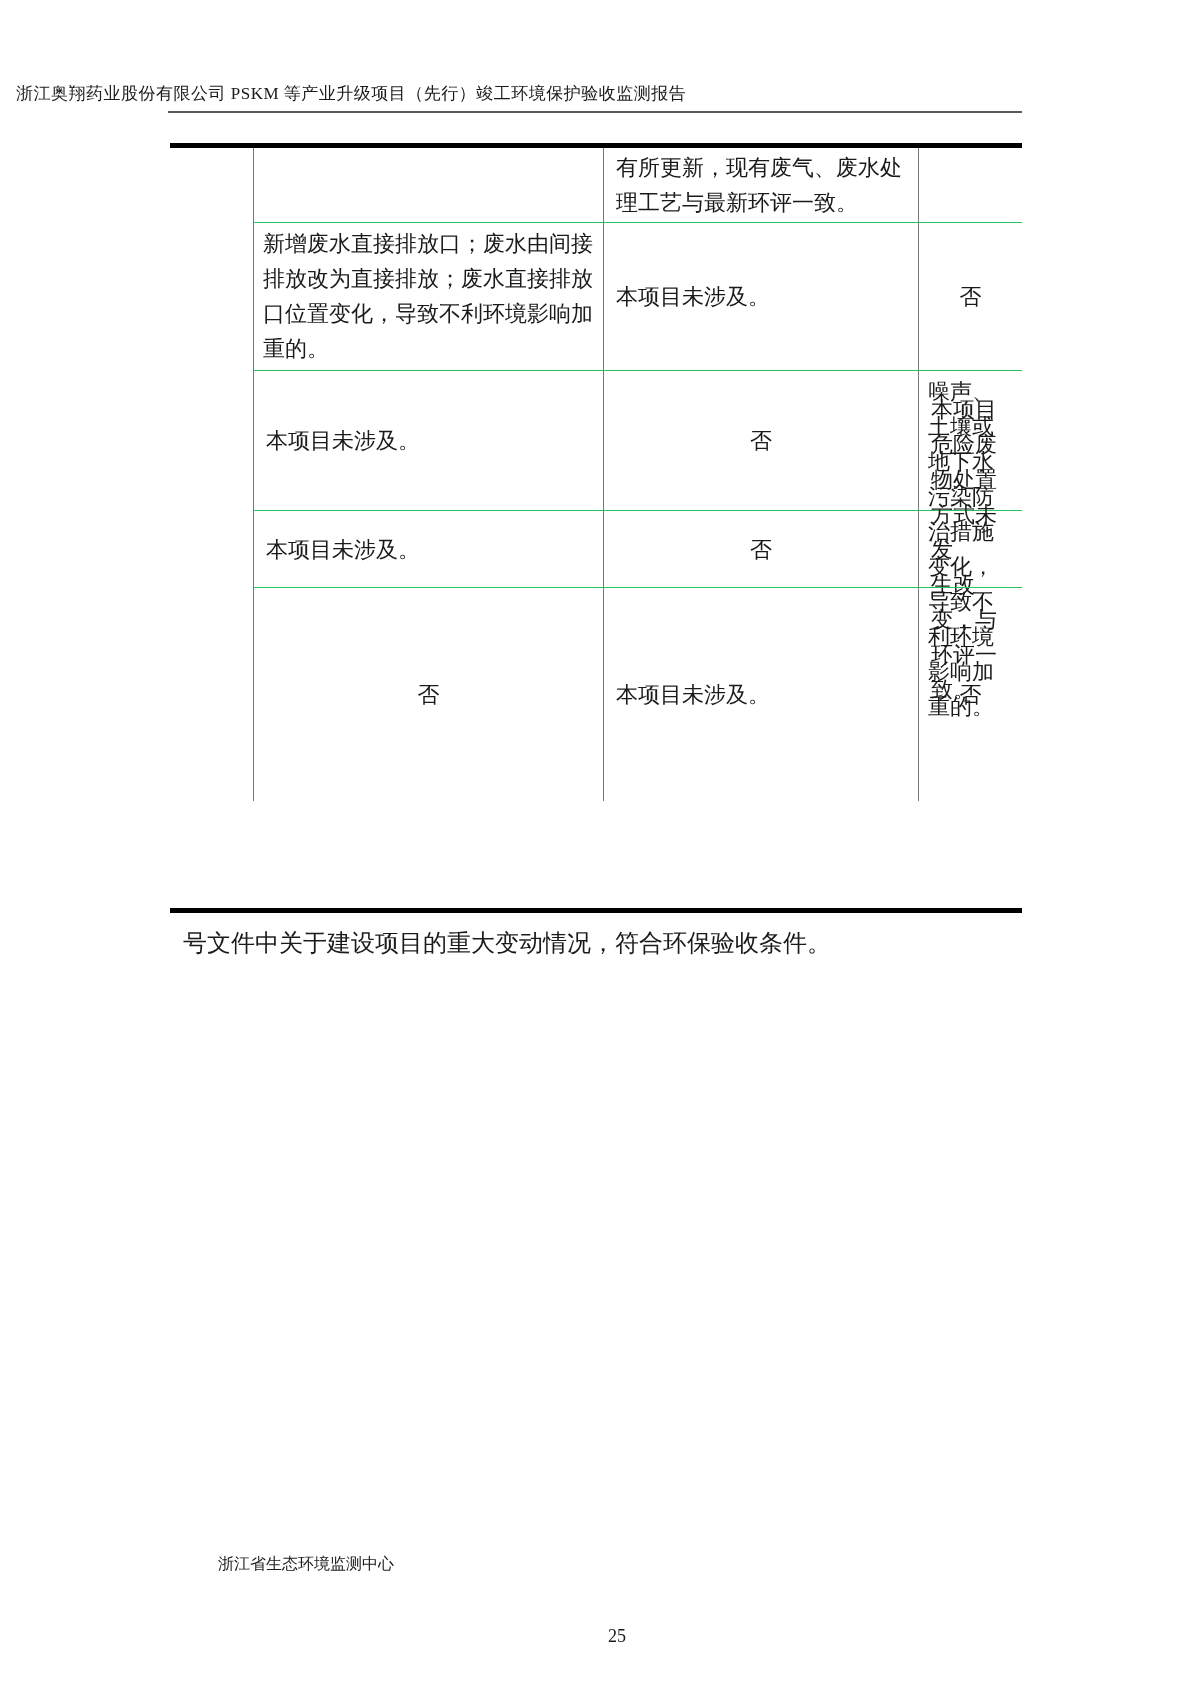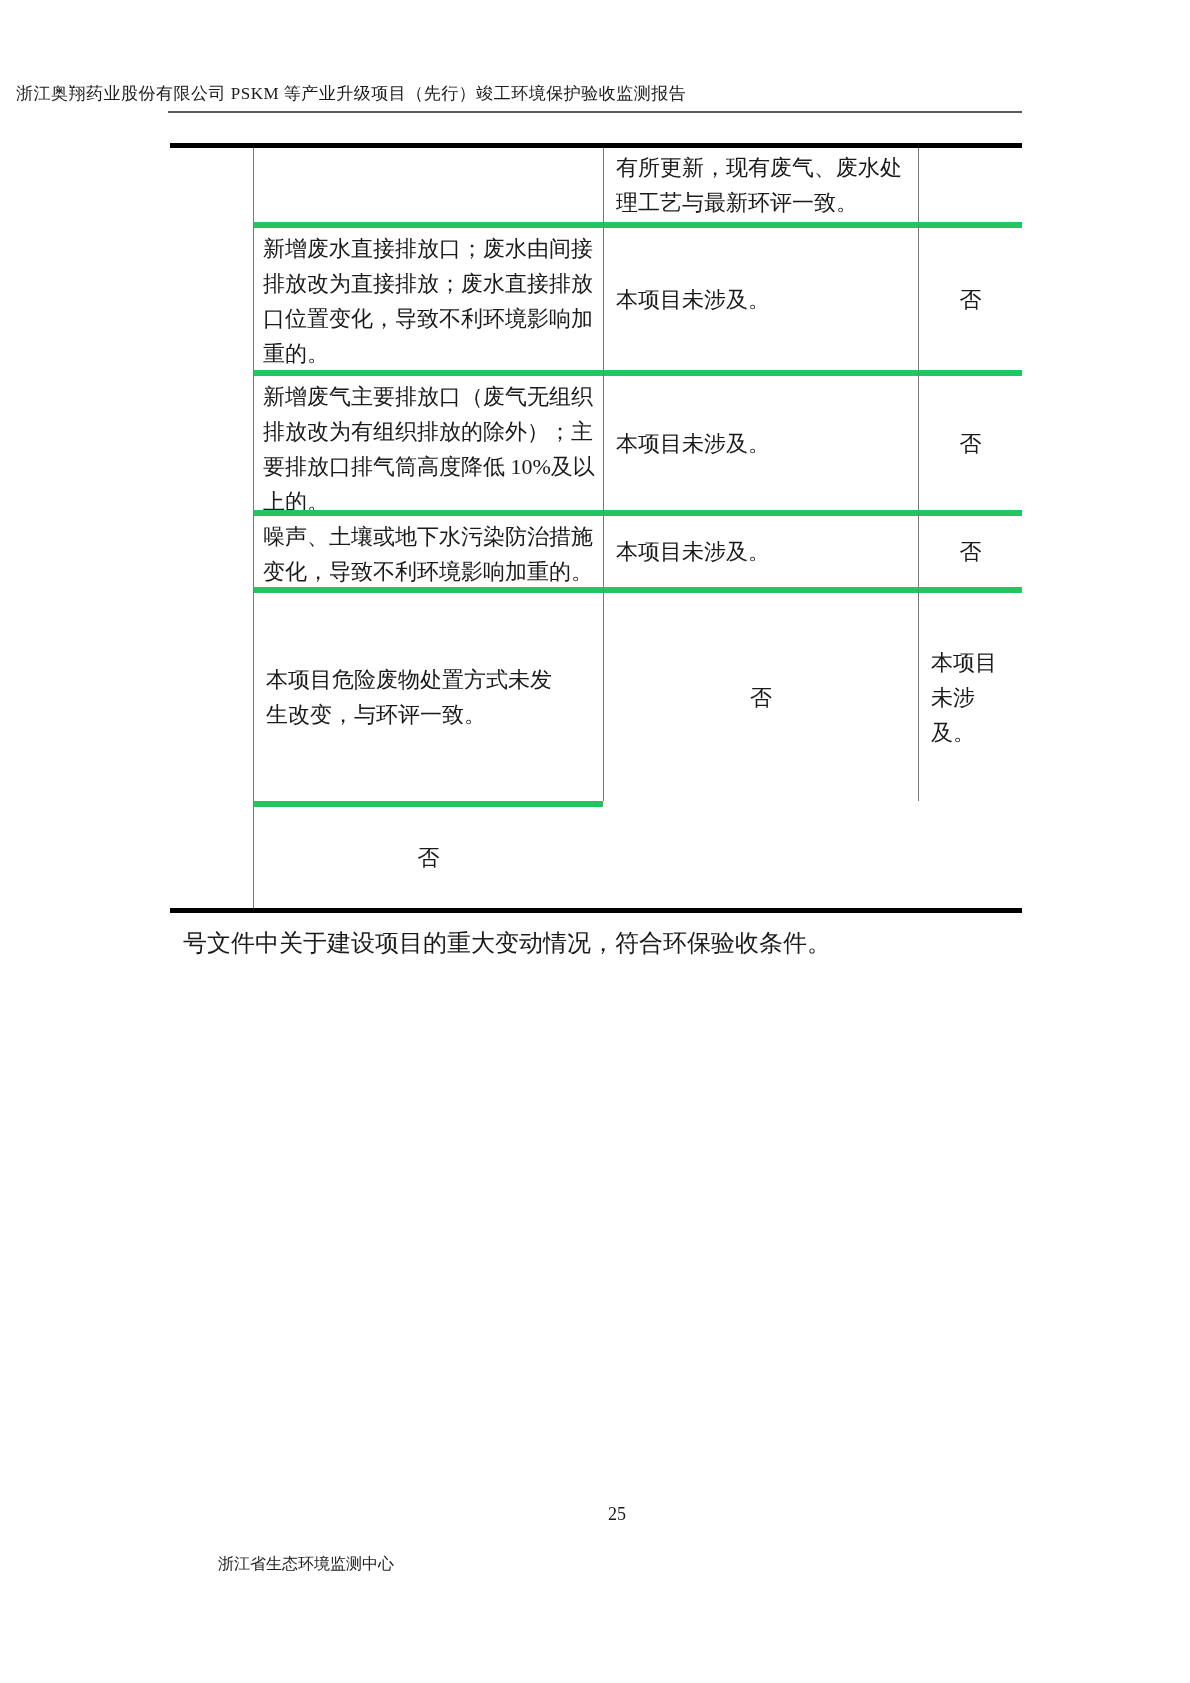--- a/index.html
+++ b/index.html
@@ -30,21 +30,21 @@
     border-bottom:5px solid #000;
     display:grid;
     grid-template-columns:83px 350px 315px 104px;
     grid-template-rows:74px 148px 140px 77px 214px 107px;
     font-size:22px;
     line-height:35px;
   }
   .cell{box-sizing:border-box;}
   .left-span{grid-column:1;grid-row:1 / span 6;}
   .vl{border-left:1px solid #777;}
-  .bt{border-top:6px solid #22c55e;}
+  .bt{border-top:1px solid #22c55e;}
   .c-change{
     padding:3px 8px 0 9px;
     white-space:pre-line;
   }
   .c-status{
     display:flex;align-items:center;
     padding-left:12px;padding-right:6px;
     white-space:pre-line;
   }
   .c-major{
@@ -57,21 +57,21 @@
     line-height:38px;
     white-space:nowrap;
   }
   .footer-org{
     position:absolute;
     left:218px;top:1554px;
     font-size:16px;
   }
   .footer-page{
     position:absolute;
-    left:608px;top:1504px;
+    left:608px;top:1626px;
     font-size:18px;
   }
 </style>
 </head>
 <body>
 
 <div class="page">
 
   <div class="header-title">浙江奥翔药业股份有限公司 PSKM 等产业升级项目（先行）竣工环境保护验收监测报告</div>
   <div class="header-rule"></div>
@@ -84,24 +84,20 @@
 理工艺与最新环评一致。</div>
     <div class="cell vl c-major"></div>
 
     <div class="cell vl bt c-change">新增废水直接排放口；废水由间接
 排放改为直接排放；废水直接排放
 口位置变化，导致不利环境影响加
 重的。</div>
     <div class="cell vl bt c-status">本项目未涉及。</div>
     <div class="cell vl bt c-major">否</div>
 
-    <div class="cell vl bt c-change">新增废气主要排放口（废气无组织
-排放改为有组织排放的除外）；主
-要排放口排气筒高度降低 10%及以
-上的。</div>
     <div class="cell vl bt c-status">本项目未涉及。</div>
     <div class="cell vl bt c-major">否</div>
 
     <div class="cell vl bt c-change">噪声、土壤或地下水污染防治措施
 变化，导致不利环境影响加重的。</div>
     <div class="cell vl bt c-status">本项目未涉及。</div>
     <div class="cell vl bt c-major">否</div>
 
     <div class="cell vl bt c-status">本项目危险废物处置方式未发
 生改变，与环评一致。</div>

